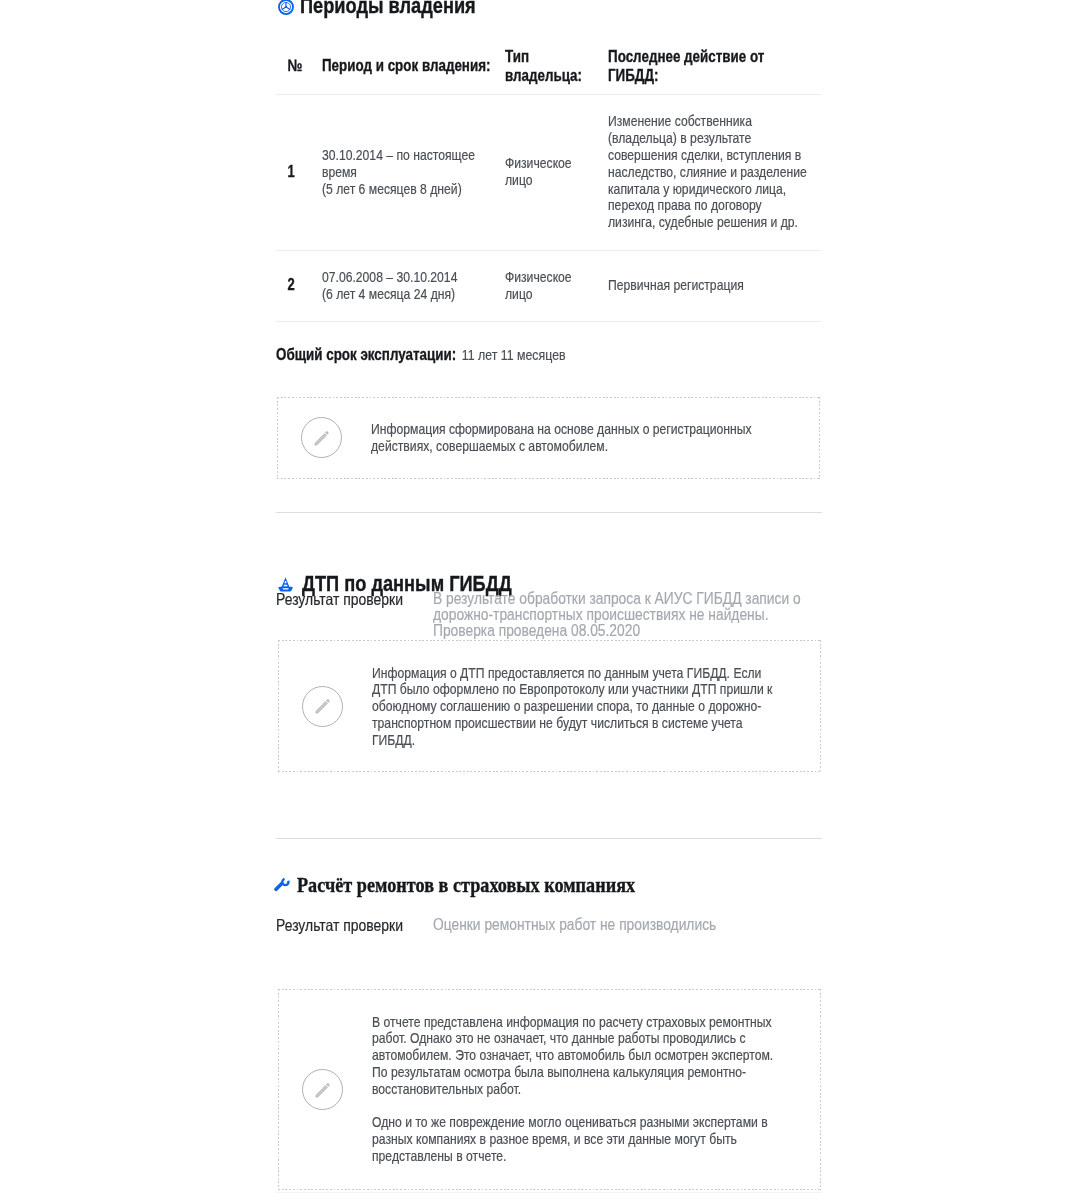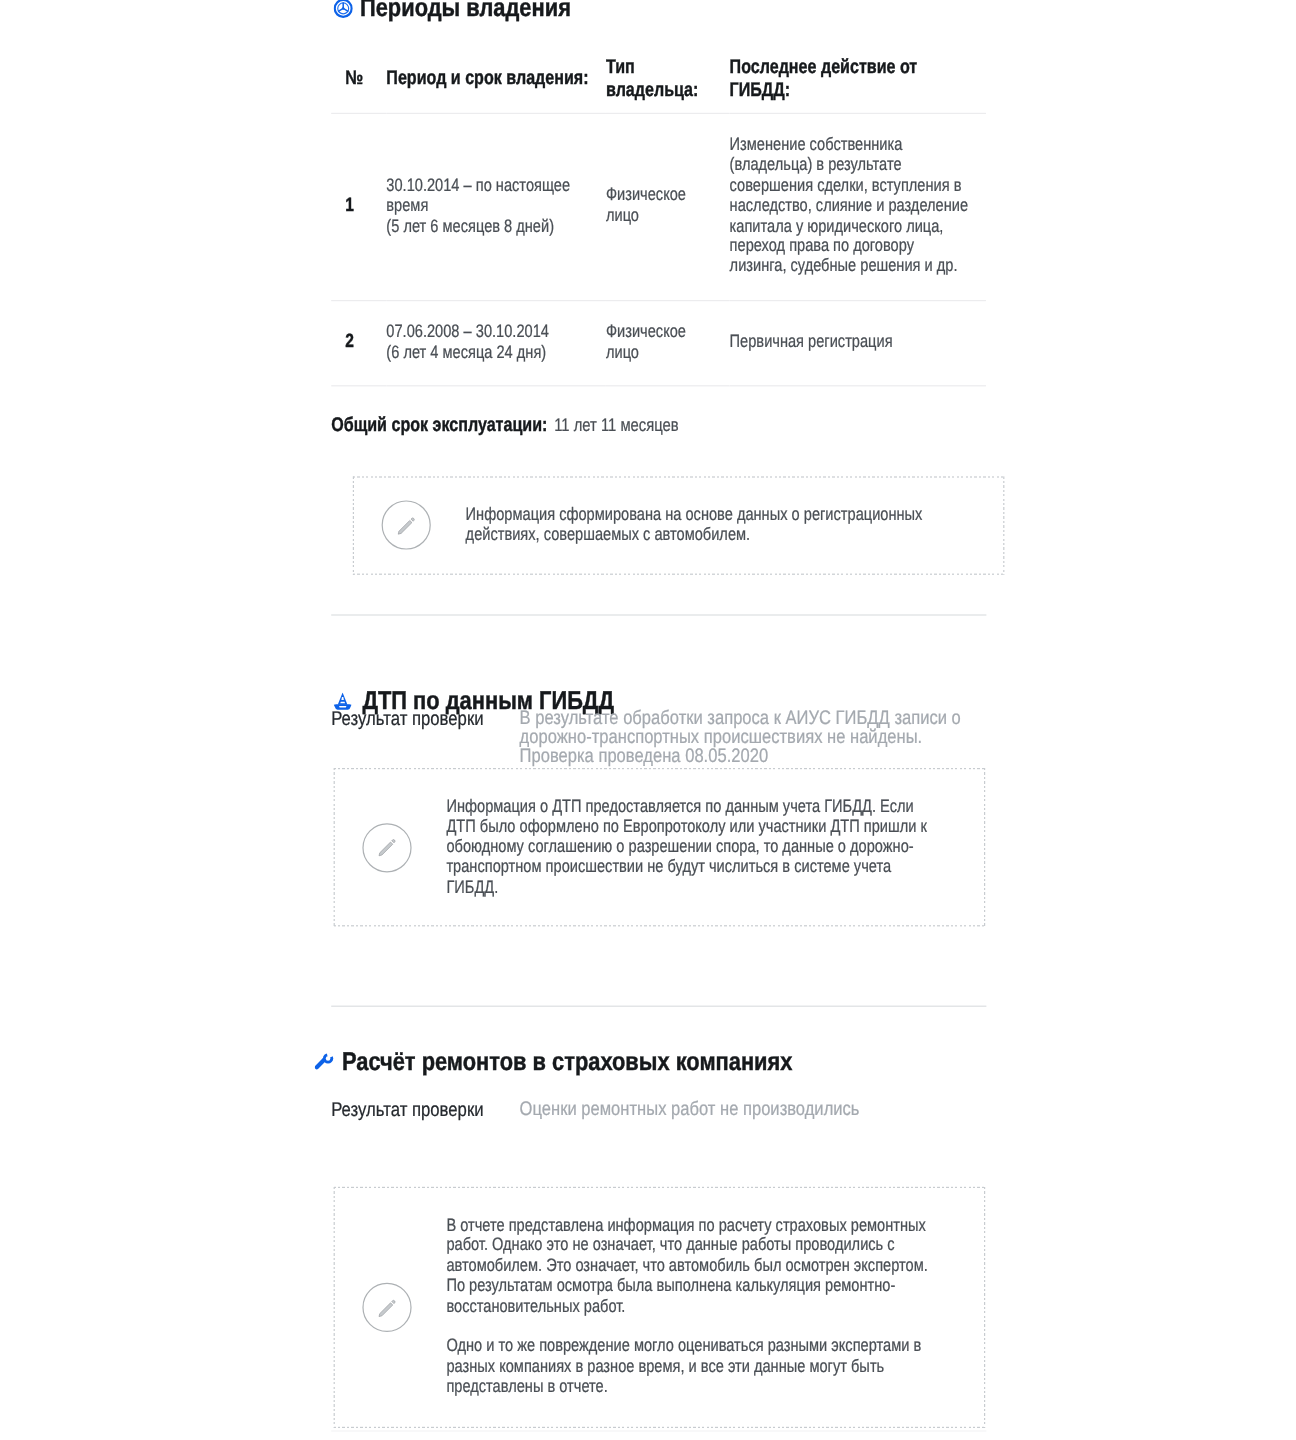--- a/index.html
+++ b/index.html
@@ -137,21 +137,21 @@
         <td>Физическое лицо</td>
         <td>Первичная регистрация</td>
       </tr>
     </tbody>
   </table>
 
   <div class="total" style="left:276px; top:344px;">
     <b>Общий срок эксплуатации:</b><span style="display:inline-block;width:7px"></span><span class="v">11 лет 11 месяцев</span>
   </div>
 
-  <div class="note" style="left:294px; top:397px; width:543px; height:81.6px;">
+  <div class="note" style="left:277px; top:397px; width:543px; height:81.6px;">
     <span class="circ" style="left:24.3px;">
       <svg width="22" height="22" viewBox="0 0 22 22">
           <g fill="#c6cacd" stroke="#9a9ea2" stroke-width="0.6" stroke-linejoin="round">
             <path d="M3.85 18.15l0.62-2.45 9.0-9.0 1.8 1.8-9.0 9.0z"></path>
             <path d="M15.0 5.05 A1.27 1.27 0 0116.8 6.85l-0.5 0.5-1.8-1.8z"></path>
           </g>
         </svg>
     </span>
     <div class="txt" style="left:94px; top:24px; width:475px;">
       <p>Информация сформирована на основе данных о регистрационных действиях, совершаемых с автомобилем.</p>
@@ -191,21 +191,21 @@
           </g>
         </svg>
     </span>
     <div class="txt" style="left:94px; top:24.5px; width:500px;">
       <p>Информация о ДТП предоставляется по данным учета ГИБДД. Если ДТП было оформлено по Европротоколу или участники ДТП пришли к обоюдному соглашению о разрешении спора, то данные о дорожно-транспортном происшествии не будут числиться в системе учета ГИБДД.</p>
     </div>
   </div>
 
   <hr class="div" style="left:276px; top:838px; width:546px;">
 
-  <div class="sec-head" style="left:260px; top:875px;">
+  <div class="sec-head" style="left:272px; top:875px;font-family:Liberation Serif, serif;">
     <span class="ic" style="margin-right:6.5px; margin-top:2.3px; margin-left:2.2px;">
       <svg width="16.4" height="16.4" viewBox="0 0 16 16" style="display:block">
 <defs>
             <mask id="wm">
               <rect x="0" y="0" width="16" height="16" fill="#fff"></rect>
               <circle cx="11.1" cy="4.9" r="1.85" fill="#000"></circle>
               <path d="M11.1 4.9 L9.85 -0.4 L16.7 2.35 Z" fill="#000"></path>
             </mask>
           </defs>
 <g fill="#0d62e8" mask="url(#wm)">

